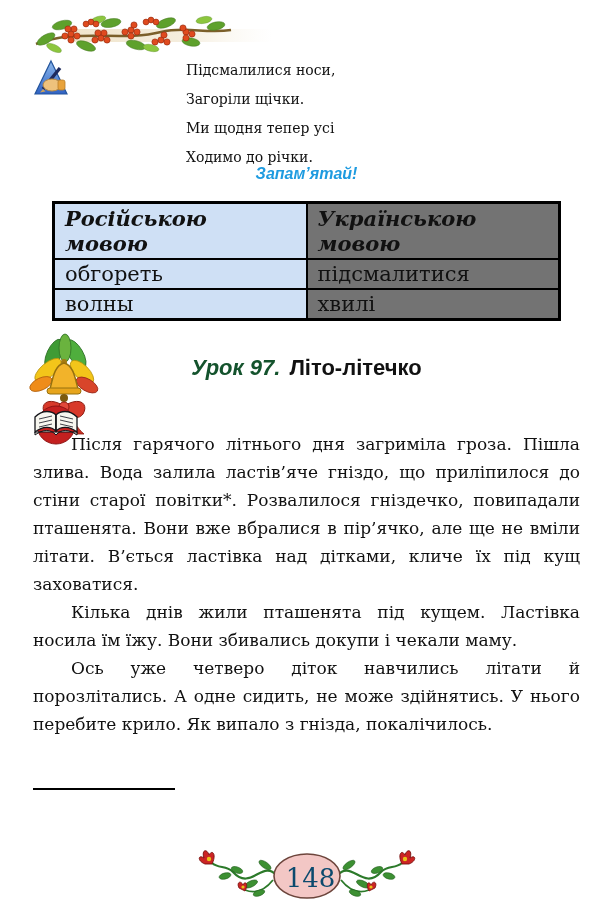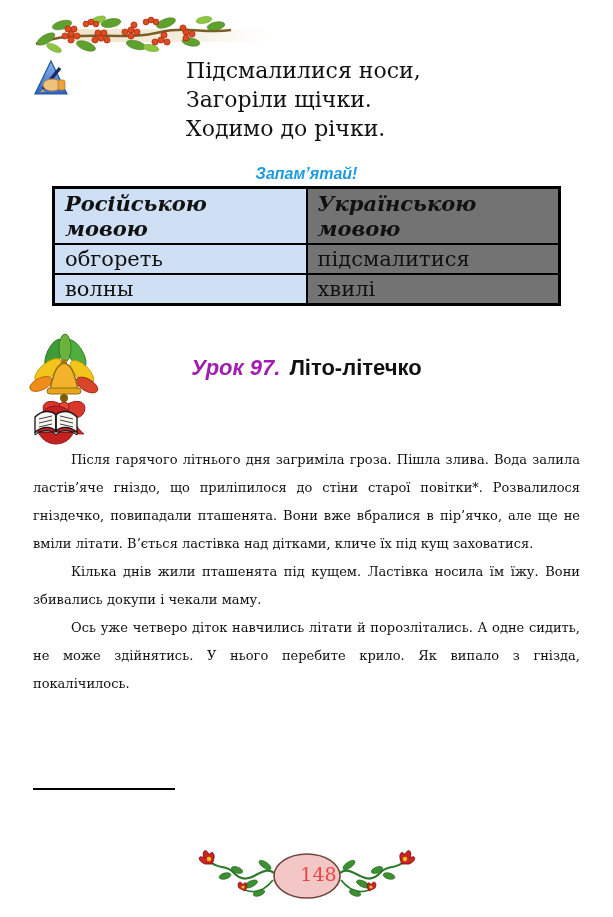--- a/index.html
+++ b/index.html
@@ -5,68 +5,68 @@
   html,body { margin:0; padding:0; background:#ffffff; }
   .page {
     position:relative; width:613px; height:917px; background:#ffffff;
     font-family:"DejaVu Serif", serif; color:#111; overflow:hidden;
   }
   
   .branch { position:absolute; top:8px; left:26px; }
   
   .pencil-icon { position:absolute; top:59px; left:33px; }
   
-  .poem { position:absolute; top:56px; left:186px; font-size:22px; line-height:29px; white-space:nowrap; }
+  .poem { position:absolute; top:56px; left:186px; font-size:14px; line-height:29px; white-space:nowrap; }
   
   .remember {
     position:absolute; top:165px; left:0; width:100%; text-align:center;
     font-family:"Liberation Sans", sans-serif; font-style:italic; font-weight:700;
     font-size:16px; color:#1e9be0;
   }
   
   .vocab-table {
-    position:absolute; top:186px; left:52px; width:509px;
+    position:absolute; top:201px; left:52px; width:509px;
     border-collapse:collapse; border:3px solid #000; font-size:21px; table-layout:fixed;
   }
   .vocab-table th, .vocab-table td { border:2px solid #000; padding:2px 10px; text-align:left; }
   .vocab-table th { font-style:italic; font-weight:700; height:28px; }
   .vocab-table td { height:24px; }
   .col-ru { background:#cfe0f5; }
   .col-uk { background:#737373; }
   
   .bell-ornament { position:absolute; top:332px; left:24px; }
   .lesson-heading {
     position:absolute; top:355px; left:0; width:100%; text-align:center;
     font-family:"Liberation Sans", sans-serif; font-weight:700; font-size:22px;
   }
-  .lesson-number { color:#a21caf; font-style:italic; margin-right:9px; }
+  .lesson-number { color:#14532d; font-style:italic; margin-right:9px; }
   .story-title {
     position:absolute; top:395px; left:0; width:100%; text-align:center;
     font-size:21px; letter-spacing:1.5px;
   }
   .book-icon { position:absolute; top:398px; left:30px; }
   
   .story-body {
     position:absolute; top:430px; left:33px; width:547px;
-    font-size:13px; line-height:28px; text-align:justify;margin-top:16px;
+    font-size:17px; line-height:28px; text-align:justify;
   }
   .story-body p { margin:0; text-indent:38px; }
   
   .footnote-rule { position:absolute; top:788px; left:33px; width:142px; border-top:2px solid #000; height:0; }
   .footnote {
     position:absolute; top:795px; left:33px; width:547px;
     font-size:20px; line-height:27px; text-align:justify; text-indent:38px;
   }
   .footnote .term { font-style:italic; }
   
   .footer-ornament { position:absolute; top:846px; left:50%; transform:translateX(-50%); width:220px; height:64px; }
   .footer-ornament svg { position:absolute; top:0; left:0; }
   .page-number {
-    position:absolute; top:17px; left:12px; width:100%; text-align:center;
-    font-size:19px; color:#ef4444;
+    position:absolute; top:17px; left:4px; width:100%; text-align:center;
+    font-size:26px; color:#0c4a6e;
   }
 </style>
 </head>
 <body>
 
 <div class="page">
 
   <div class="branch">
     <svg width="250" height="50" viewBox="0 0 250 50">
       <defs>
@@ -155,20 +155,21 @@
       <line x1="27" y1="9" x2="10" y2="30" stroke="#1d2a5e" stroke-width="3.4"></line>
       <polygon points="10,30 7,33.5 12.5,32.5" fill="#caa05c"></polygon>
       <ellipse cx="19" cy="26" rx="9" ry="6" fill="#eec27c" stroke="#b98a40" stroke-width="1"></ellipse>
       <rect x="25" y="21" width="7" height="10" rx="2" fill="#e8a33c" stroke="#b97f2a" stroke-width="0.8"></rect>
     </svg>
   </div>
 
   <div class="poem">
     <div>Підсмалилися носи,</div>
     <div>Загоріли щічки.</div>
+    <div>Ми щодня тепер усі</div>
     <div>Ходимо до річки.</div>
   </div>
 
   <div class="remember">Запам’ятай!</div>
 
   <table class="vocab-table">
     <thead>
       <tr>
         <th class="col-ru">Російською мовою</th>
         <th class="col-uk">Українською мовою</th>

